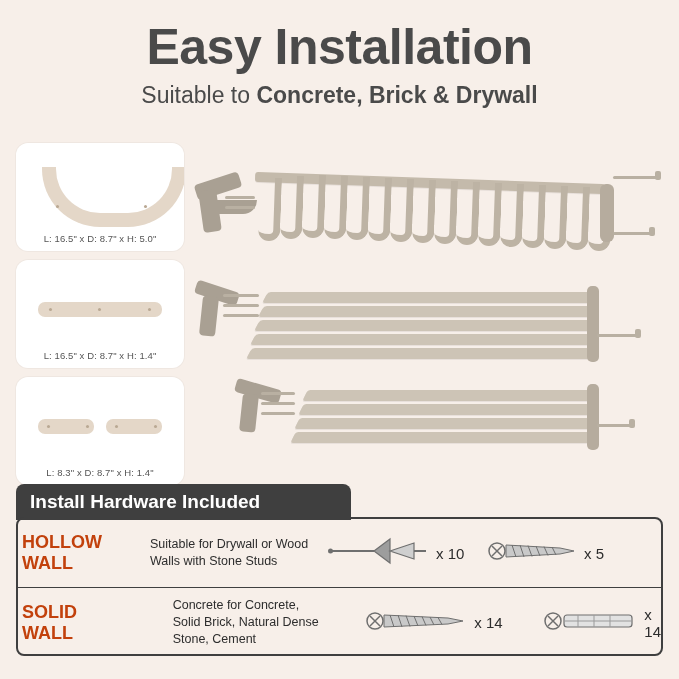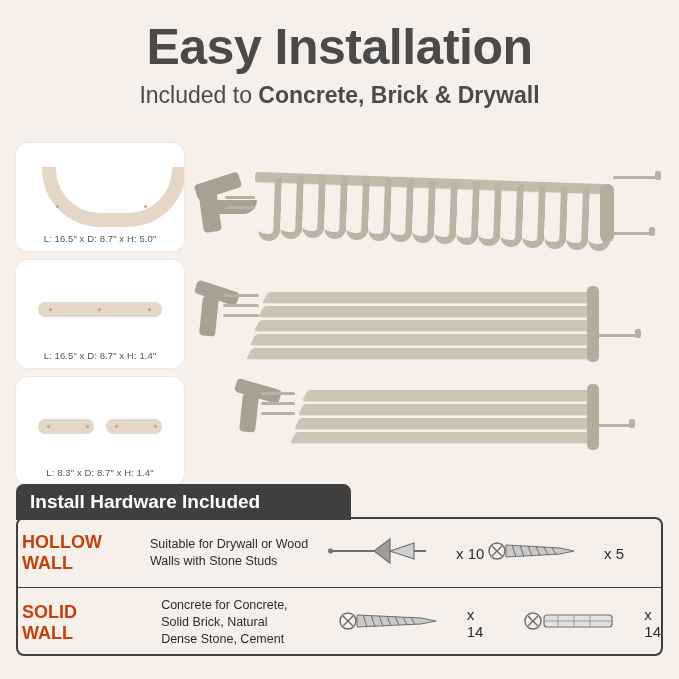--- a/index.html
+++ b/index.html
@@ -88,30 +88,30 @@
   .hw-label{
     width:132px;padding-left:4px;box-sizing:border-box;
     font-size:18px;font-weight:bold;color:#c2410c;line-height:1.15;
   }
   .hw-desc{
     width:178px;font-size:12.5px;color:#2d2d2d;line-height:1.35;
   }
   .hw-item{
     display:flex;align-items:center;gap:8px;
   }
-  .hw-count{font-size:15px;color:#2d2d2d;font-weight:400;margin-left:20px;}
+  .hw-count{font-size:15px;color:#2d2d2d;font-weight:400;}
   .hw-icon{position:relative;}
 </style>
 </head>
 <body>
 
 <div class="header">
   <div class="title">Easy Installation</div>
   <div class="subtitle">
-    <span>Included to </span><b>Concrete, Brick &amp; Drywall</b>
+    <span>Suitable to </span><b>Concrete, Brick &amp; Drywall</b>
   </div>
 </div>
 
 <div class="cards">
 
   <div class="card">
     <div class="art">
       <div class="arc"></div>
       <div class="dot" style="left:40px;top:52px;"></div>
       <div class="dot" style="left:128px;top:52px;"></div>

